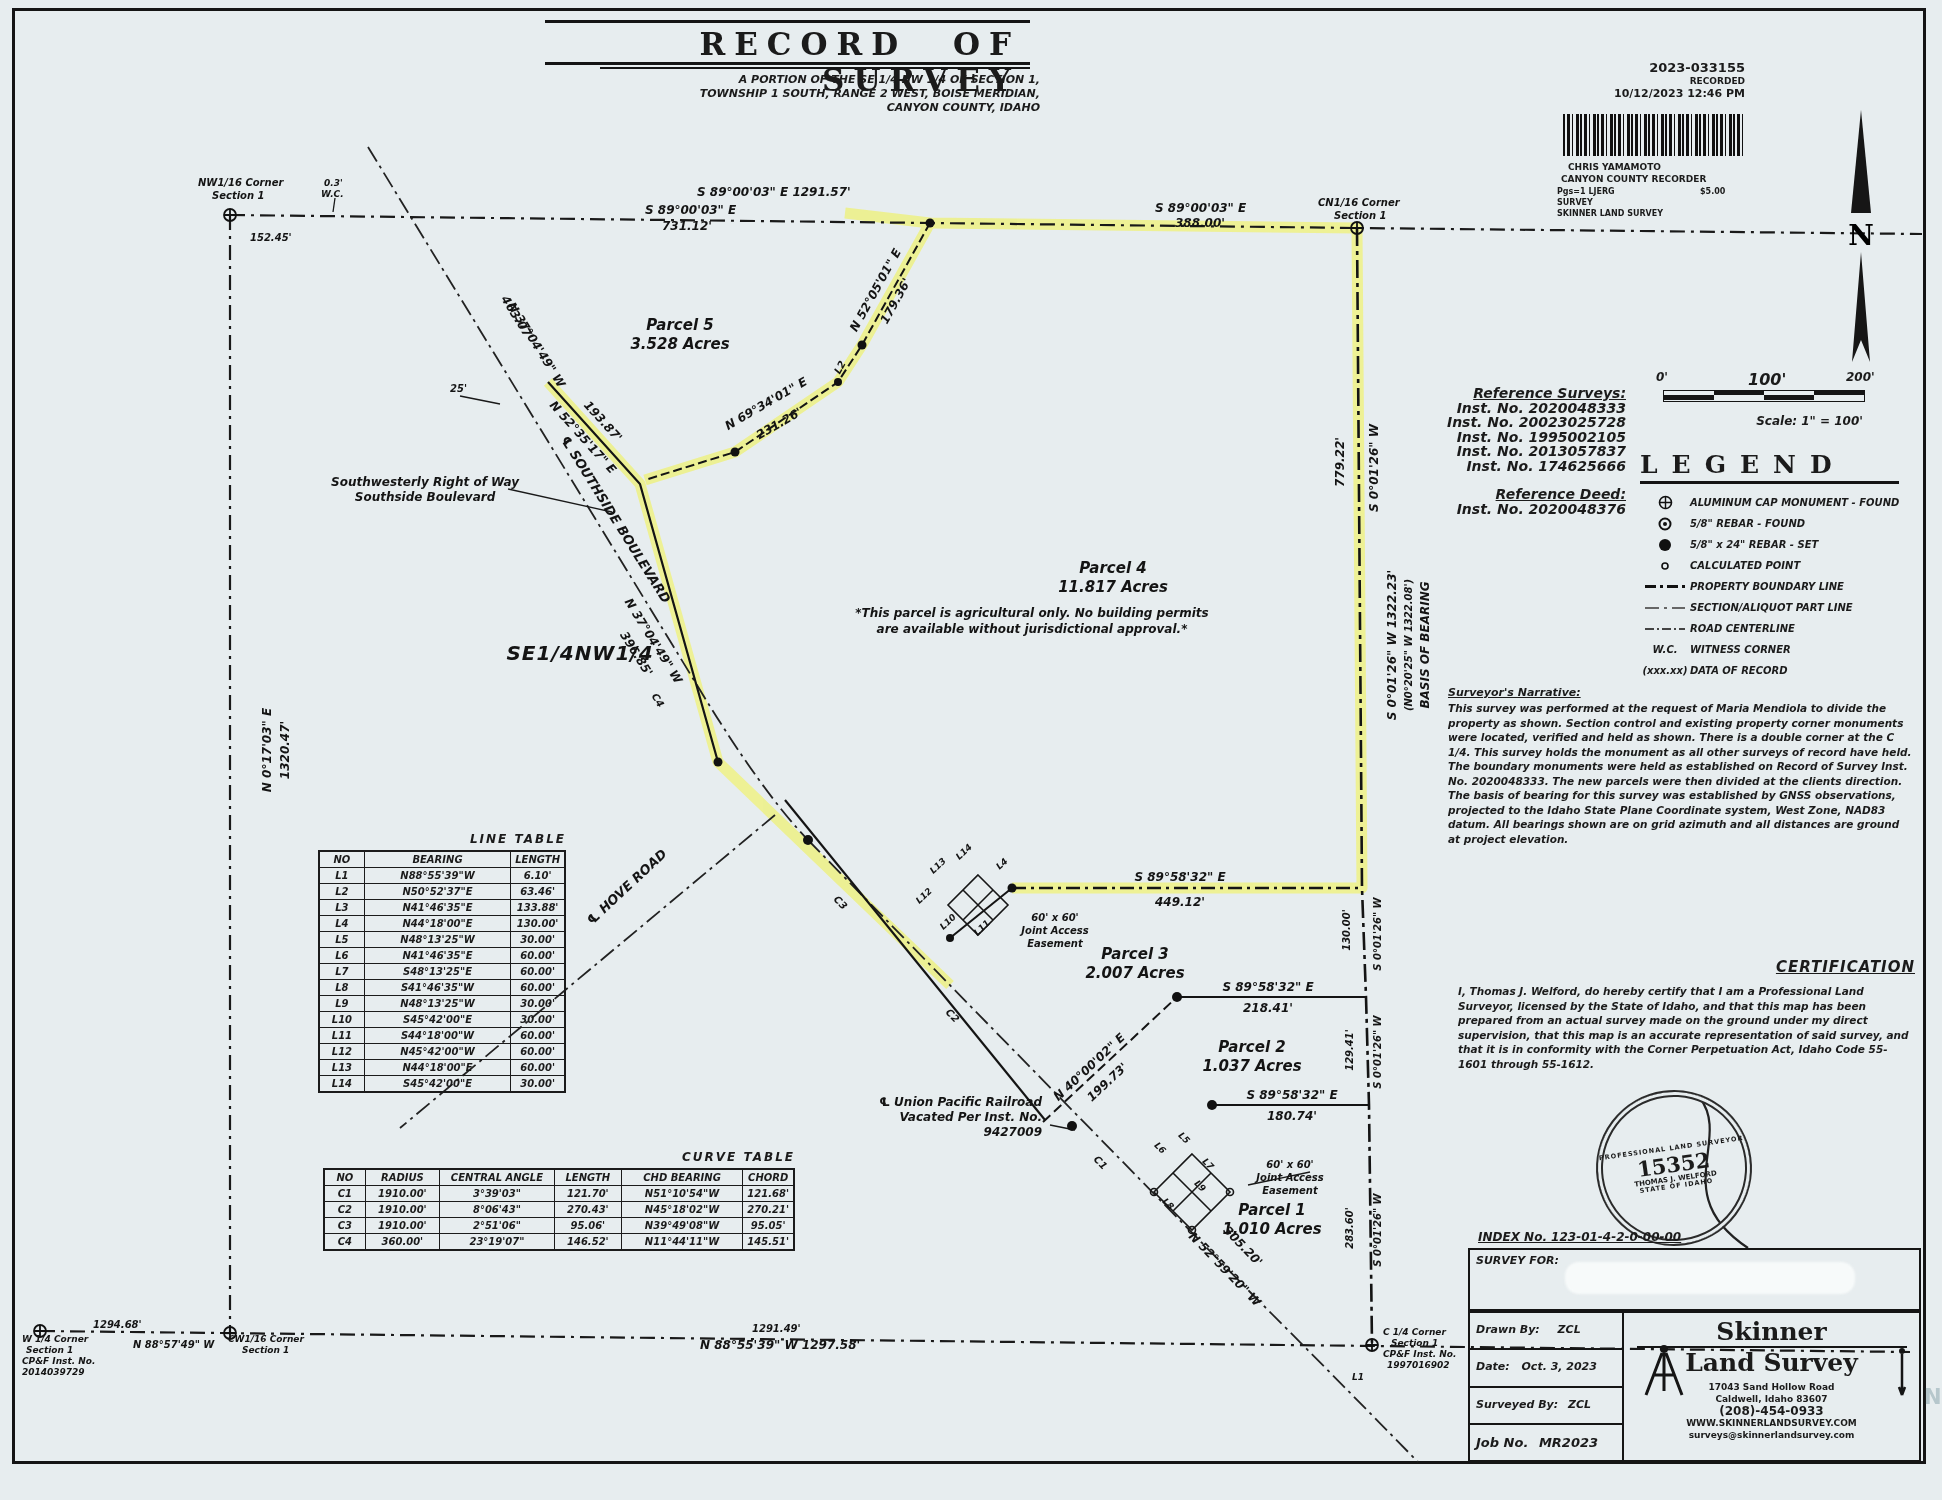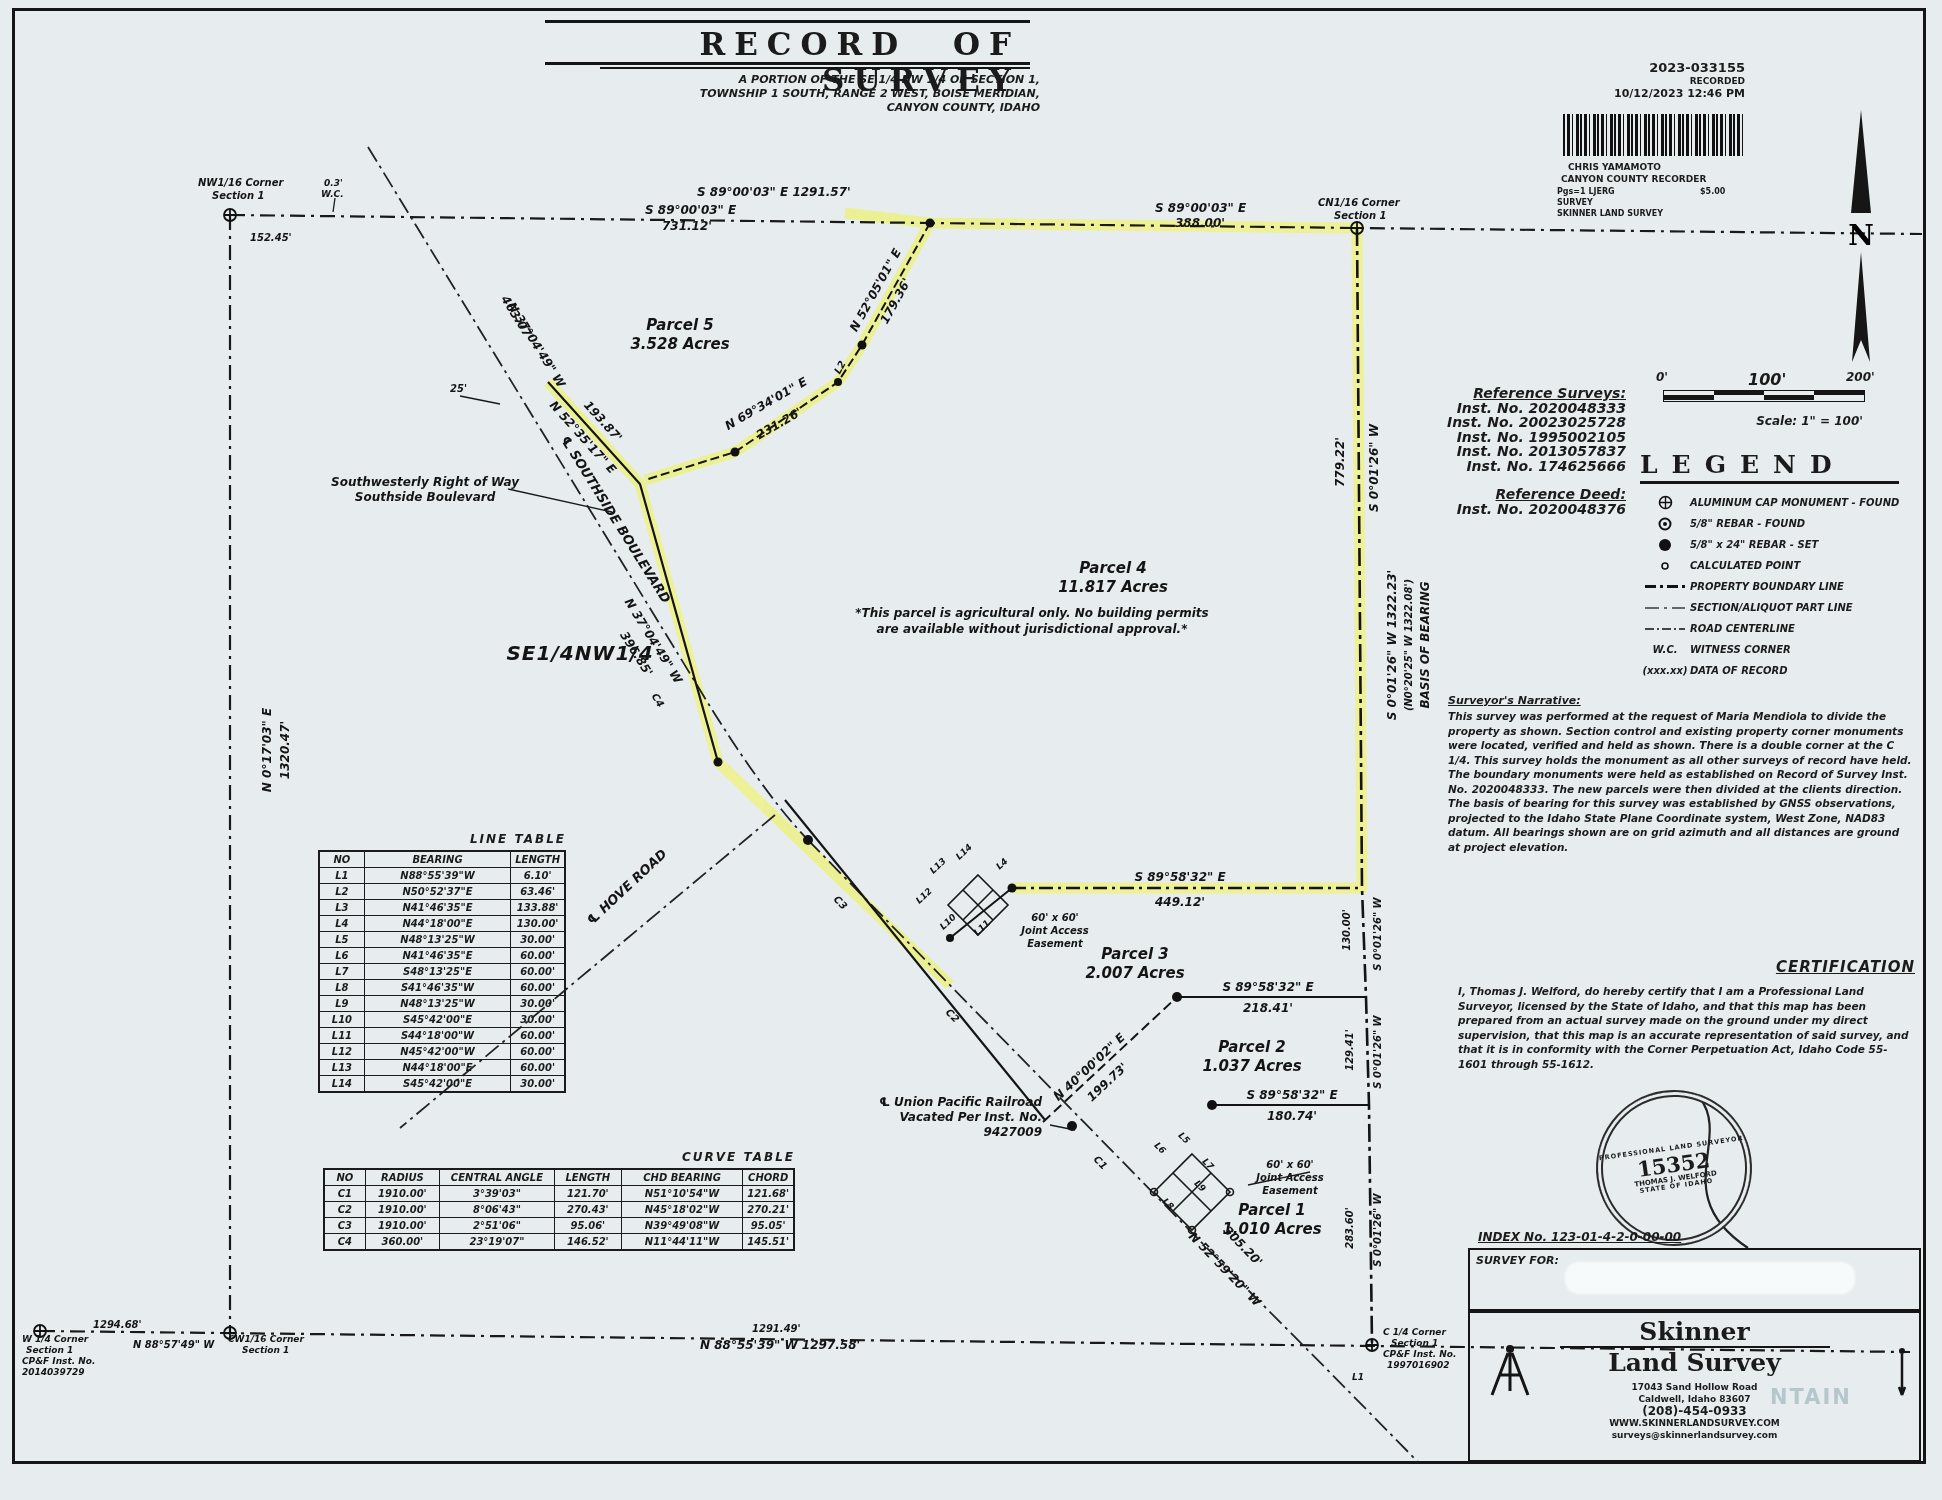--- a/index.html
+++ b/index.html
@@ -366,40 +366,58 @@
     <div>Inst. No. 2020048333</div>
     <div>Inst. No. 20023025728</div>
     <div>Inst. No. 1995002105</div>
     <div>Inst. No. 2013057837</div>
     <div>Inst. No. 174625666</div>
     <div style="height:14px;"></div>
     <div class="ref-h">Reference Deed:</div>
     <div>Inst. No. 2020048376</div>
   </div>
 
-  <div class="abs" style="left:1448px;top:686px;width:466px;margin-top:8px;">
+  <div class="abs" style="left:1448px;top:686px;width:466px;">
     <div class="para-h">Surveyor's Narrative:</div>
     <div class="para" style="margin-top:2px;">This survey was performed at the request of Maria Mendiola to divide the property as shown. Section control and existing property corner monuments were located, verified and held as shown. There is a double corner at the C 1/4. This survey holds the monument as all other surveys of record have held. The boundary monuments were held as established on Record of Survey Inst. No. 2020048333. The new parcels were then divided at the clients direction. The basis of bearing for this survey was established by GNSS observations, projected to the Idaho State Plane Coordinate system, West Zone, NAD83 datum. All bearings shown are on grid azimuth and all distances are ground at project elevation.</div>
   </div>
 
   <div class="abs ctr cert-h" style="left:1455px;top:958px;width:460px;">CERTIFICATION</div>
   <div class="abs para" style="left:1458px;top:984px;width:456px;">I, Thomas J. Welford, do hereby certify that I am a Professional Land Surveyor, licensed by the State of Idaho, and that this map has been prepared from an actual survey made on the ground under my direct supervision, that this map is an accurate representation of said survey, and that it is in conformity with the Corner Perpetuation Act, Idaho Code 55-1601 through 55-1612.</div>
   <div class="abs seal" style="left:1596px;top:1090px;">
     <div class="seal-top">PROFESSIONAL LAND SURVEYOR</div>
     <div class="seal-num">15352</div>
     <div class="seal-name">THOMAS J. WELFORD</div>
     <div class="seal-bot">STATE OF IDAHO</div>
   </div>
 
   <div class="abs tb-label" style="left:1478px;top:1230px;font-size:12px;text-decoration:underline;">INDEX No. 123-01-4-2-0-00-00</div>
   <div class="abs tb-outer" style="left:1468px;top:1248px;width:449px;height:59px;">
     <div class="tb-label" style="margin:4px 0 0 6px;">SURVEY FOR:</div>
     <div class="redact abs" style="left:95px;top:12px;width:290px;height:32px;"></div>
   </div>
   <div class="abs tb-outer" style="left:1468px;top:1311px;width:449px;height:147px;display:flex;">
+    <div style="width:152px;border-right:2.5px solid #151515;display:flex;flex-direction:column;">
+      <div class="tb-label" style="flex:1;border-bottom:2px solid #151515;padding:10px 0 0 6px;">
+        <span>Drawn By:</span>
+        <span style="margin-left:14px;">ZCL</span>
+      </div>
+      <div class="tb-label" style="flex:1;border-bottom:2px solid #151515;padding:10px 0 0 6px;">
+        <span>Date:</span>
+        <span style="margin-left:8px;">Oct. 3, 2023</span>
+      </div>
+      <div class="tb-label" style="flex:1;border-bottom:2px solid #151515;padding:10px 0 0 6px;">
+        <span>Surveyed By:</span>
+        <span style="margin-left:6px;">ZCL</span>
+      </div>
+      <div class="tb-label" style="flex:1;padding:10px 0 0 6px;font-size:13px;">
+        <span>Job No.</span>
+        <span style="margin-left:6px;">MR2023</span>
+      </div>
+    </div>
     <div style="flex:1;position:relative;text-align:center;">
       <svg class="abs" style="left:14px;top:28px;" width="52" height="58">
         <circle cx="26" cy="8" r="4" fill="#151515"></circle>
         <path d="M26,12 L26,50 M24,12 L8,54 M28,12 L44,54 M16,34 L36,34" stroke="#151515" stroke-width="3" fill="none"></path>
       </svg>
       <div class="firm" style="font-size:25px;margin-top:4px;">Skinner</div>
       <div style="border-top:2.5px solid #151515;width:270px;margin:0 auto;"></div>
       <div class="firm" style="font-size:25px;">Land Survey</div>
       <div class="addr" style="margin-top:4px;">17043 Sand Hollow Road</div>
       <div class="addr">Caldwell, Idaho 83607</div>

